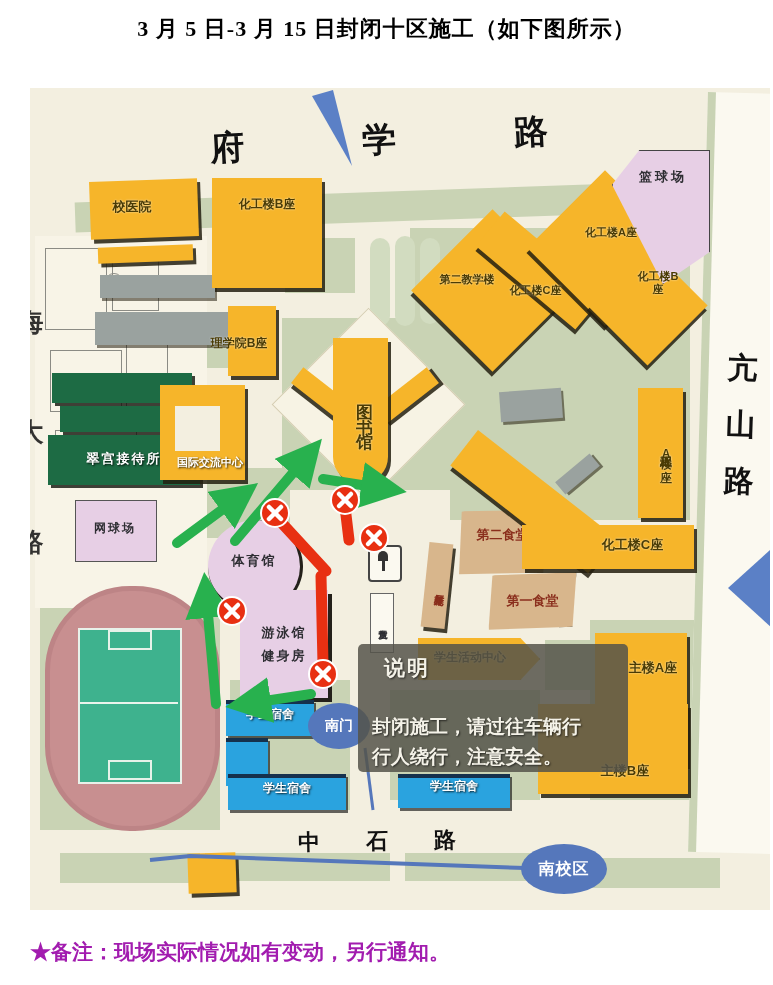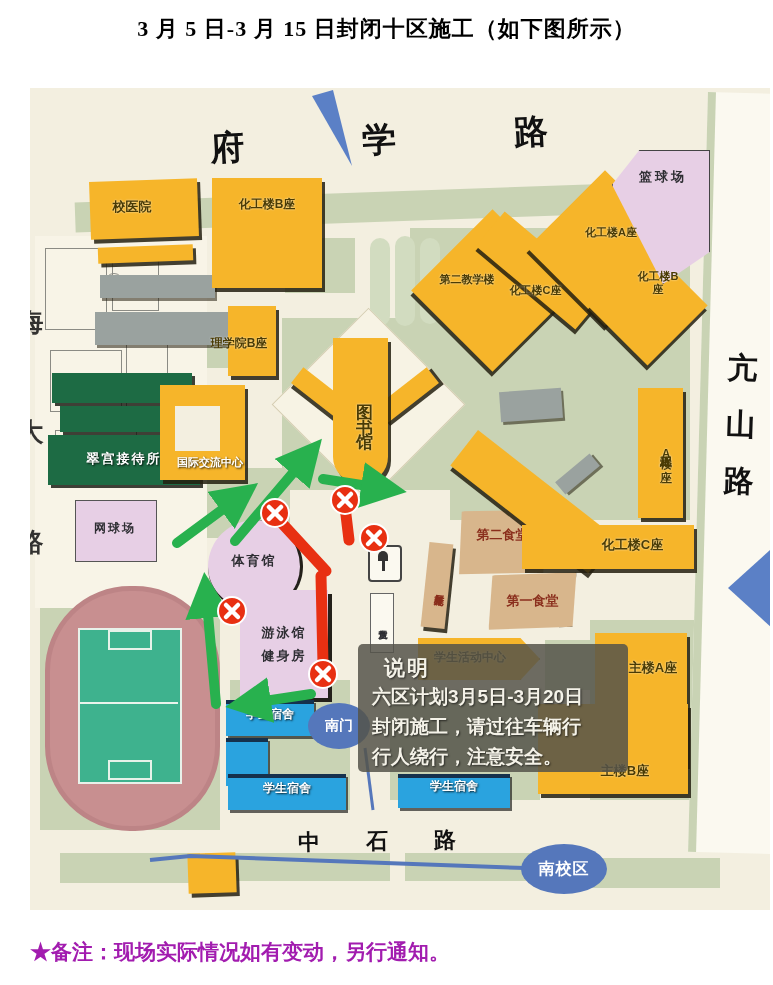--- a/index.html
+++ b/index.html
@@ -184,21 +184,20 @@
   <div class="lbl" style="left:540px;top:676px;width:110px;font-size:13px;">主楼B座</div>
 
   <div class="abs by" style="left:158px;top:765px;width:48px;height:40px;transform:rotate(-2deg);"></div>
 
   <div class="ellipse" style="left:278px;top:615px;width:62px;height:46px;font-size:14px;z-index:30;text-align:right;">南门</div>
 
   <div class="ellipse" style="left:491px;top:756px;width:86px;height:50px;font-size:16px;letter-spacing:1px;z-index:55;">南校区</div>
 
   <div class="abs" id="notebox">
     <div class="h">说明</div>
-    <div class="l" style="top:40px;">六区计划3月5日-3月20日</div>
     <div class="l" style="top:100px;">行人绕行，注意安全。</div>
     <div class="l" style="top:70px;">封闭施工，请过往车辆行</div>
   </div>
 
   <svg class="overlay" width="740" height="822" viewBox="0 0 740 822">
     <polygon points="282,8 303,2 322,78" fill="#5b80c6"></polygon>
     <polygon points="740,462 742,540 698,500" fill="#5b80c6"></polygon>
     <line x1="335" y1="660" x2="343" y2="722" stroke="#5577bb" stroke-width="3"></line>
     <path d="M495,780 L160,768 L120,772" stroke="#5577bb" stroke-width="4" fill="none"></path>
 

